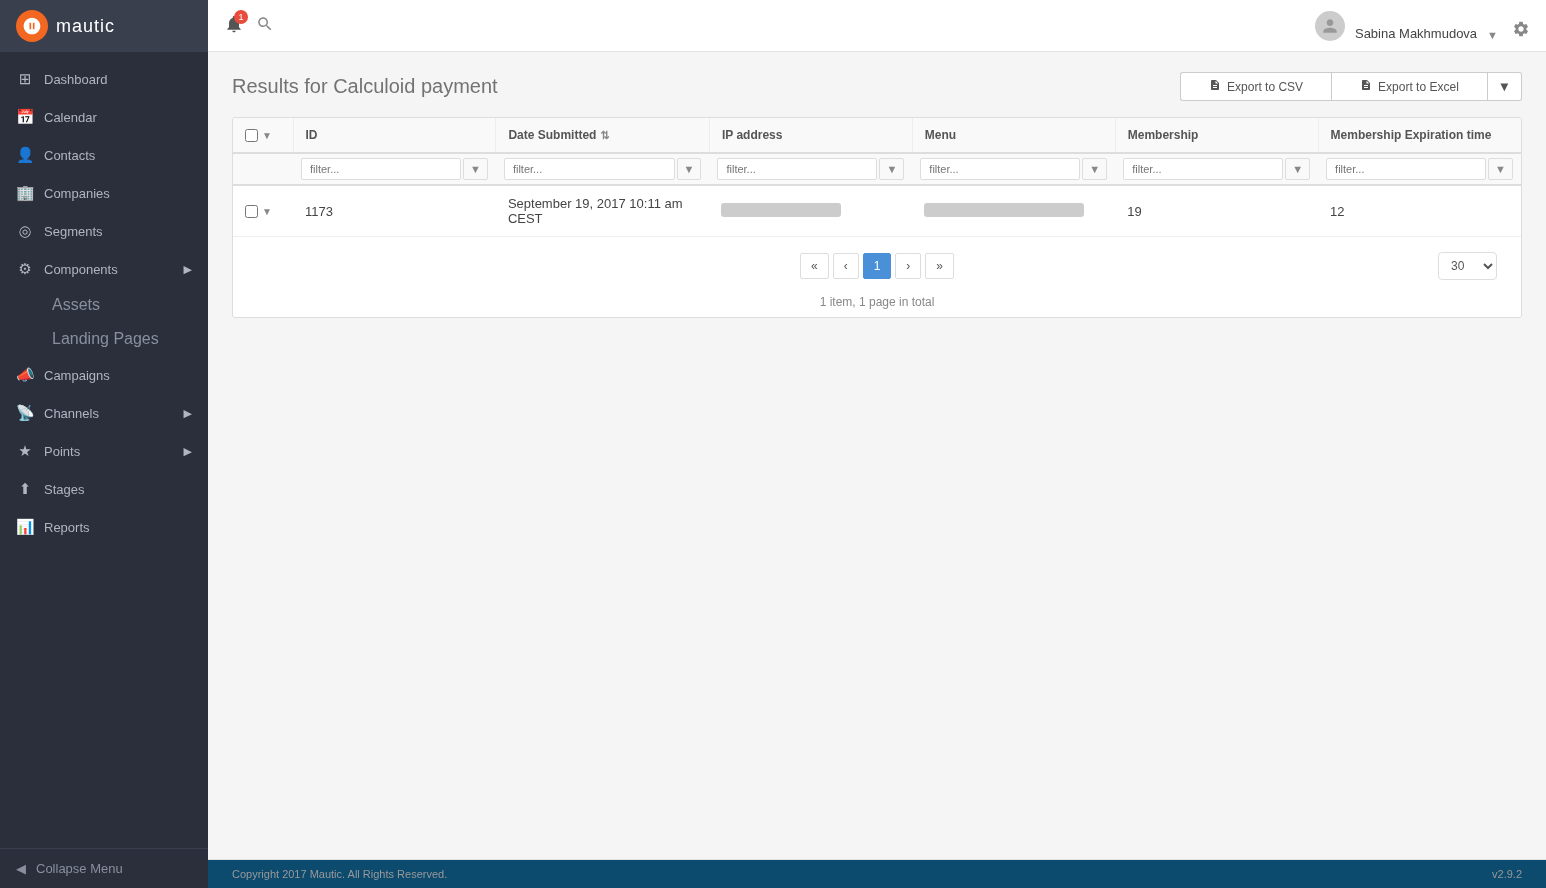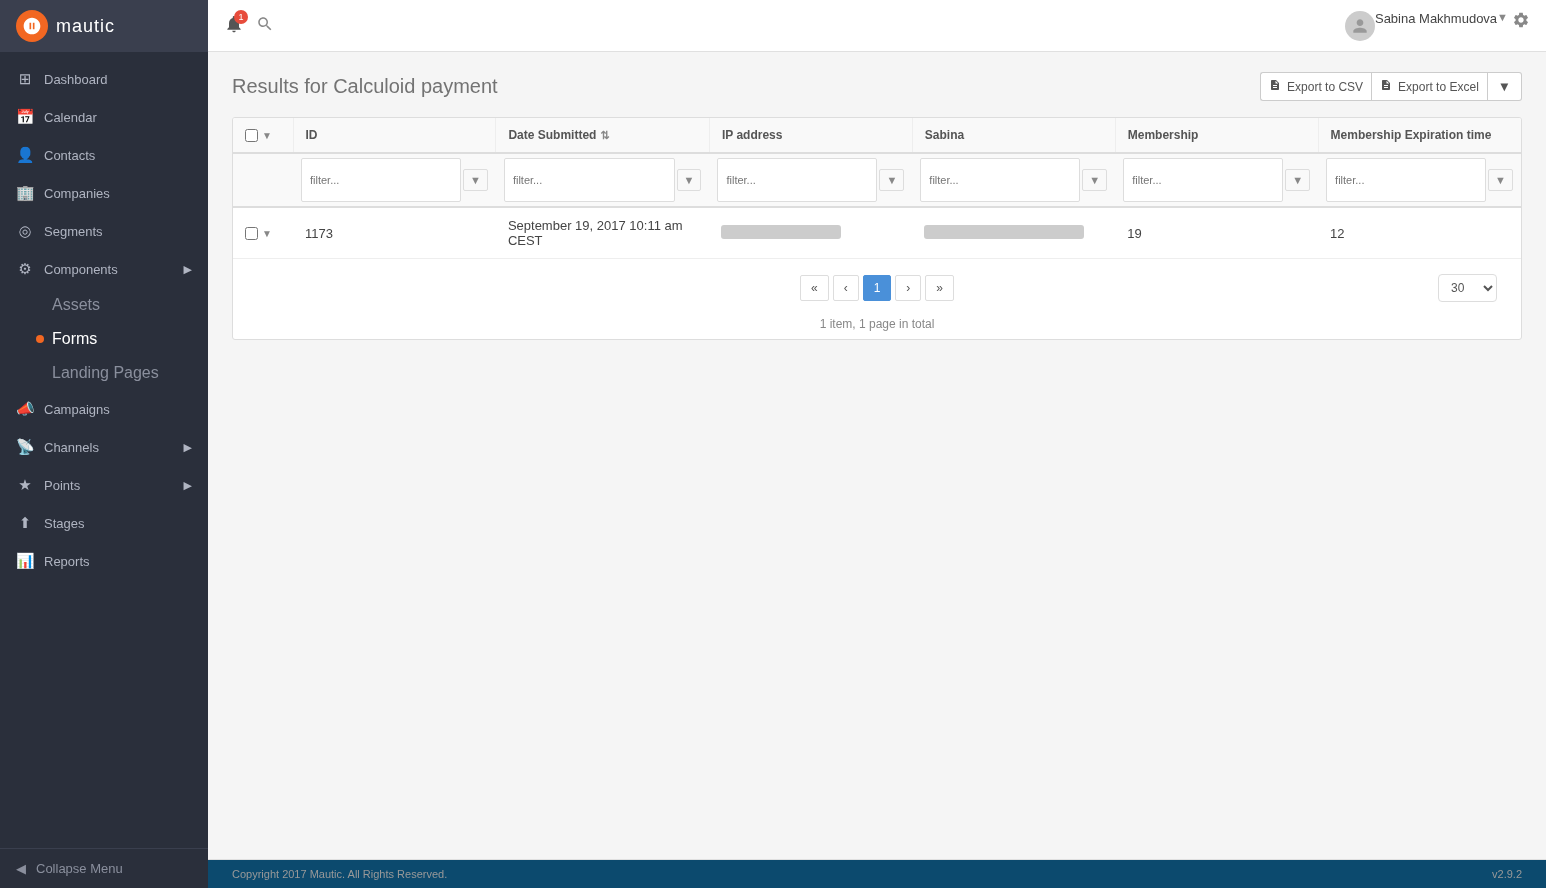--- a/index.html
+++ b/index.html
@@ -82,21 +82,21 @@
     .topbar-notif {
       position: relative; cursor: pointer; color: #555;
     }
     .notif-badge {
       position: absolute; top: -4px; right: -4px;
       background: #e74c3c; color: white; border-radius: 50%;
       width: 14px; height: 14px; font-size: 9px;
       display: flex; align-items: center; justify-content: center;
     }
     .topbar-search { color: #888; cursor: pointer; font-size: 16px; }
-    .topbar-right { margin-left: auto; display: flex; align-items: flex-start; }
+    .topbar-right { margin-left: auto; display: flex; align-items: flex-end; gap: 10px; }
     .topbar-avatar {
       width: 30px; height: 30px; border-radius: 50%;
       background: #ccc; display: flex; align-items: center; justify-content: center;
       color: #666; font-size: 14px;
     }
     .topbar-username { color: #444; font-size: 13px; cursor: pointer; }
     .topbar-gear { color: #888; cursor: pointer; font-size: 15px; margin-left: 4px; }
 
     
     #content {
@@ -107,21 +107,21 @@
     }
 
     
     .page-header {
       display: flex; align-items: center; justify-content: space-between;
       margin-bottom: 16px;
     }
     .page-title { font-size: 20px; font-weight: 300; color: #737373; }
     .export-buttons { display: flex; gap: 0; }
     .btn-export {
-      background: white; border: 1px solid #ccc; padding: 6px 8px;
+      background: white; border: 1px solid #ccc; padding: 6px 28px;
       font-size: 12px; cursor: pointer; color: #555;
       display: flex; align-items: center; gap: 6px;
     }
     .btn-export:first-child { border-radius: 3px 0 0 3px; border-right: none; }
     .btn-export:nth-child(2) { border-left: 1px solid #ccc; }
     .btn-dropdown {
       background: white; border: 1px solid #ccc; border-left: none;
       padding: 6px 10px; cursor: pointer; border-radius: 0 3px 3px 0; color: #555;
     }
 
@@ -149,21 +149,21 @@
       border-right: 1px solid #eee;
     }
     thead th:last-child { border-right: none; }
     .th-inner { display: flex; align-items: center; gap: 4px; }
     .filter-row td {
       padding: 4px 8px;
       border-bottom: 1px solid #ddd;
     }
     .filter-input-wrap { display: flex; align-items: center; gap: 2px; }
     .filter-input {
-      border: 1px solid #ddd; padding: 15px 8px; font-size: 11px;
+      border: 1px solid #ddd; padding: 4px 8px; font-size: 11px;
       color: #999; outline: none; flex: 1; border-radius: 2px;
     }
     .filter-btn {
       background: none; border: 1px solid #ddd; padding: 4px 6px;
       cursor: pointer; color: #888; font-size: 11px; border-radius: 2px;
     }
     .checkbox-cell { width: 60px; text-align: center; }
     tbody tr { border-bottom: 1px solid #eee; }
     tbody td { padding: 10px 12px; font-size: 13px; color: #444; }
     .blurred-cell {
@@ -245,24 +245,20 @@
     <div class="sidebar-item">
       <span class="icon">⚙</span>
       <span class="label">Components</span>
       <span class="arrow">▶</span>
     </div>
 
     <div class="sidebar-submenu">
       <div class="sidebar-submenu-item">
         <span class="dot-empty"></span>
         <span>Assets</span>
-      </div>
-      <div class="sidebar-submenu-item active">
-        <span class="dot"></span>
-        <span>Forms</span>
       </div>
       <div class="sidebar-submenu-item">
         <span class="dot-empty"></span>
         <span>Landing Pages</span>
       </div>
     </div>
 
     <div class="sidebar-item">
       <span class="icon">📣</span>
       <span class="label">Campaigns</span>
@@ -366,21 +362,21 @@
             <th>
               <div class="th-inner">
                 <span>Date Submitted</span>
                 <span class="sort-icon">⇅</span>
               </div>
             </th>
             <th>
               <span>IP address</span>
             </th>
             <th>
-              <span>Sabina</span>
+              <span>Menu</span>
             </th>
             <th>
               <span>Membership</span>
             </th>
             <th>
               <span>Membership Expiration time</span>
             </th>
           </tr>
           <tr class="filter-row">
             <td class="checkbox-cell"></td>

